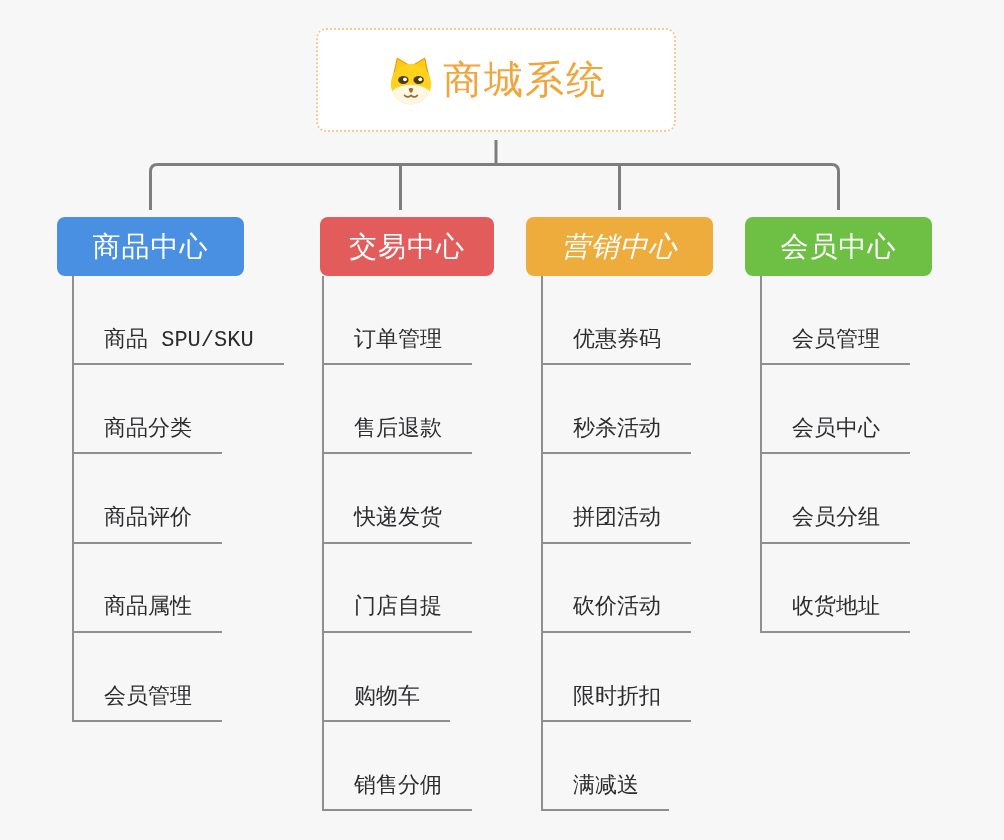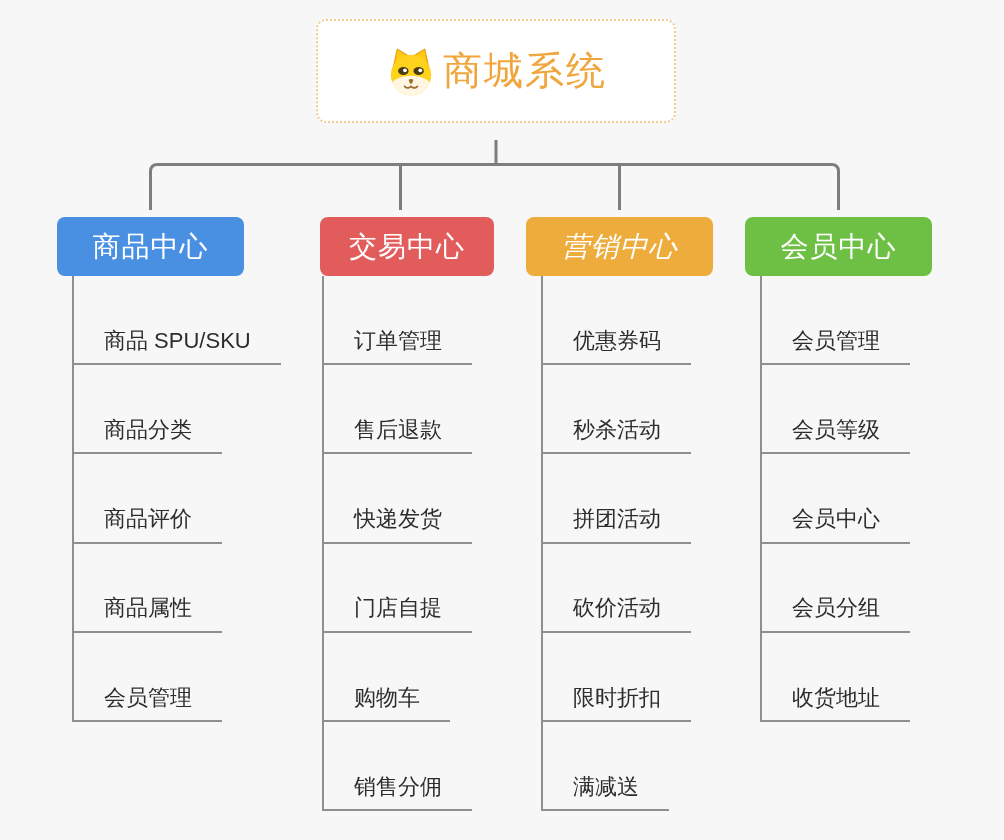--- a/index.html
+++ b/index.html
@@ -7,21 +7,21 @@
     width: 1004px; height: 840px;
     background: #F7F7F7;
     font-family: "Liberation Sans", sans-serif;
     position: relative;
     overflow: hidden;
   }
   .connectors { position: absolute; left: 0; top: 0; pointer-events: none; }
   .connectors path { stroke: #7E7E7E; stroke-width: 3; fill: none; }
 
   .root-node {
-    position: absolute; left: 316px; top: 19px;
+    position: absolute; left: 316px; top: 28px;
     width: 360px; height: 104px; box-sizing: border-box;
     background: #FFFFFF;
     border: 2px dotted #F3C98E;
     border-radius: 10px;
     display: flex; align-items: center; justify-content: center; gap: 6px;
   }
   .root-title {
     font-size: 39px; color: #F0A63C; letter-spacing: 2px; white-space: nowrap;
   }
   .dog-icon { width: 52px; height: 50px; flex: 0 0 auto; }
@@ -32,21 +32,21 @@
   .branch-box {
     height: 59px; border-radius: 8px;
     display: flex; align-items: center; justify-content: center;
     color: #FFFFFF; font-size: 28px; letter-spacing: 1px;
     cursor: default;
   }
   .items {
     margin-left: 15px;
     border-left: 2px solid #8F8F8F;
   }
-  .item { height: 89.2px; display: flex; align-items: flex-end; }
+  .item { height: 89.2px; display: flex; align-items: flex-end; font-family: Liberation Mono, monospace; }
   .item-label {
     white-space: nowrap;
     font-size: 22px; color: #2D2D30; line-height: 1.15;
     padding: 0 30px 10px 30px;
     border-bottom: 2px solid #8F8F8F;
   }
 </style>
 </head>
 <body>
 
@@ -149,23 +149,20 @@
     </div>
   </section>
 
   <section class="branch b3">
     <div class="branch-box" style="background-color: rgb(109, 192, 68);">会员中心</div>
     <div class="items">
       <div class="item">
           <span class="item-label">会员管理</span>
         </div>
       <div class="item">
-          <span class="item-label">会员等级</span>
-        </div>
-      <div class="item">
           <span class="item-label">会员中心</span>
         </div>
       <div class="item">
           <span class="item-label">会员分组</span>
         </div>
       <div class="item">
           <span class="item-label">收货地址</span>
         </div>
     </div>
   </section>

